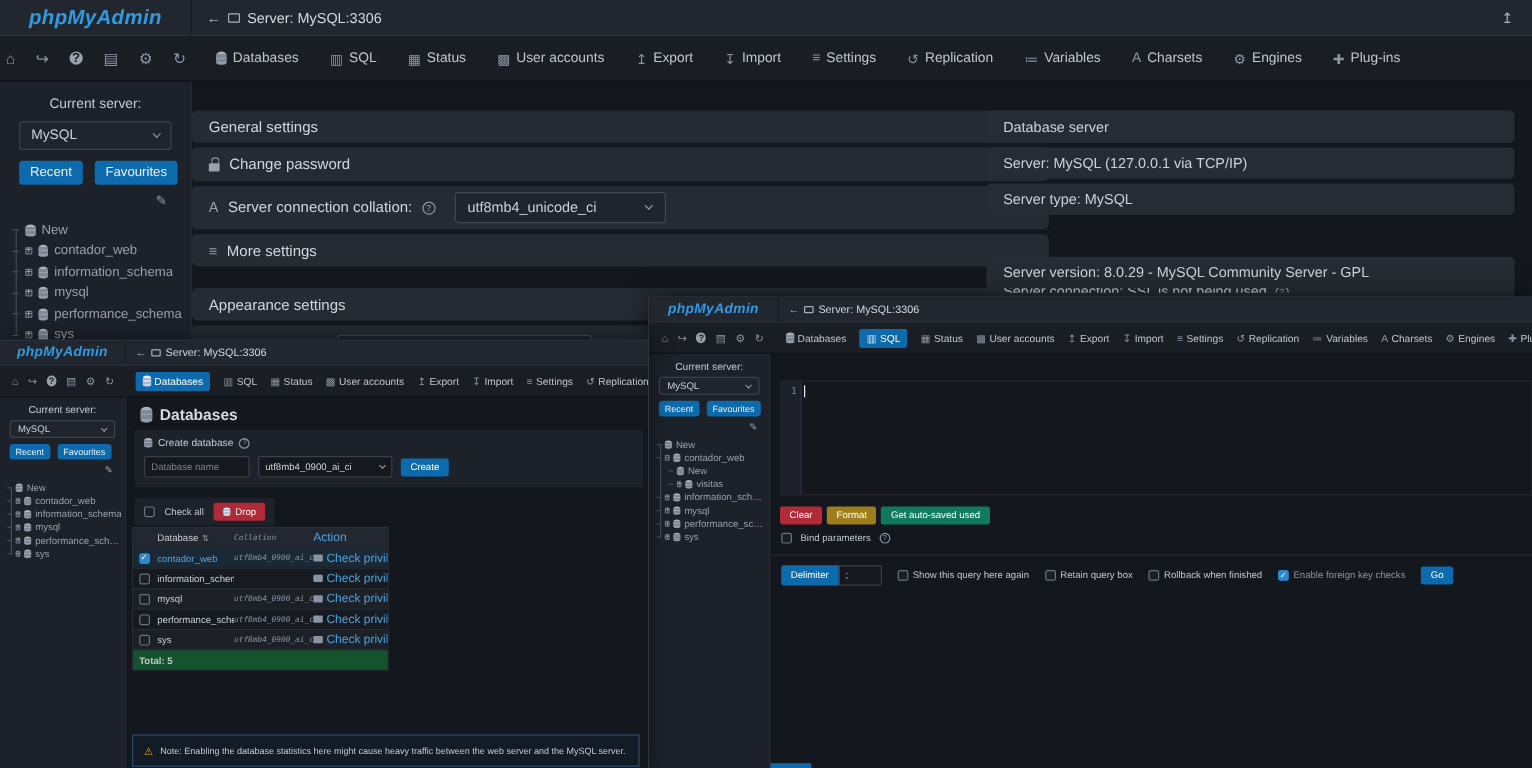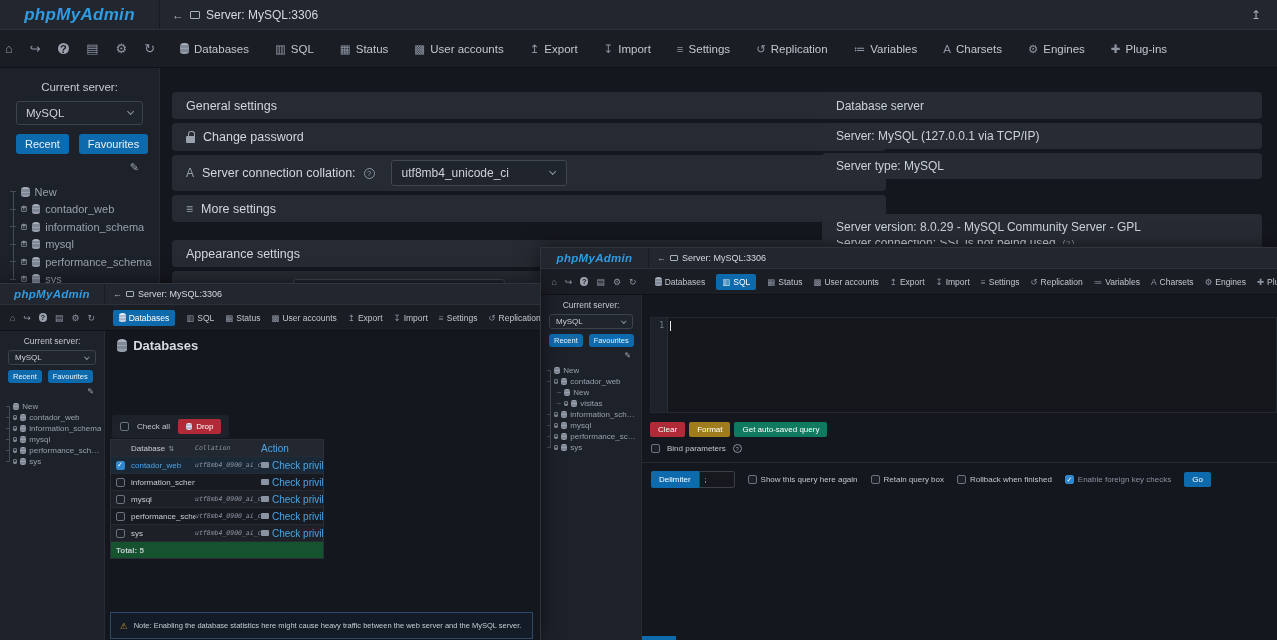--- a/index.html
+++ b/index.html
@@ -68,21 +68,21 @@
   #m-nav .tabs { gap:26px; padding-left:20px; font-size:11.5px; }
   #m-side { top:68px; width:160px; }
   #m-side .cslabel { margin-top:13px; font-size:11.5px; }
   #m-side .sel { margin:8px 16px 0; height:24px; font-size:11.5px; padding:0 9px; }
   #m-side .btnrow { gap:10px; margin:9px 16px 0; }
   #m-side .bbtn { font-size:11px; padding:4px 9px; }
   #m-side .pencil { margin:7px 20px 0; font-size:11px; }
   #m-side .tree { margin:9px 4px 0 10px; font-size:11px; }
   #m-side .titem { height:17.5px; gap:5px; }
   #m-side .vline { top:8px; height:88px; }
-  .panel { position:absolute; left:172px; width:714px; background:#262b33; border-radius:4px; color:#d2d6dd; display:flex; align-items:center; padding:0 14px; font-size:12.5px; gap:8px; }
+  .panel { position:absolute; left:160px; width:714px; background:#262b33; border-radius:4px; color:#d2d6dd; display:flex; align-items:center; padding:0 14px; font-size:12.5px; gap:8px; }
   #p-general { top:92px; height:27px; }
   #p-passwd  { top:123px; height:28px; }
   #p-coll    { top:155px; height:36px; }
   #p-more    { top:195px; height:27px; }
   #p-appear  { top:240px; height:27px; }
   #p-lang    { top:271px; height:42px; }
   .bigsel { background:#20242c; border:1px solid #41474f; border-radius:3px; height:26px; display:flex; align-items:center; justify-content:space-between; padding:0 10px; font-size:12px; color:#ccd1d8;text-align:right; }
   .ico-g { color:#9aa1ac; font-size:12px; flex:none; }
   .srow { position:absolute; left:822px; width:440px; background:#272c34; border-radius:4px; color:#ccd1d8; font-size:12px; display:flex; align-items:center; padding:0 14px; gap:7px; }
 
@@ -483,21 +483,21 @@
     </div>
     <div id="r-editor">
       <div class="gutter">1</div>
       <div class="code">
           <span class="caret"></span>
         </div>
     </div>
     <div id="r-btns">
       <span class="smbtn red">Clear</span>
       <span class="smbtn yellow">Format</span>
-      <span class="smbtn green">Get auto-saved query</span>
+      <span class="smbtn green">Get auto-saved used</span>
     </div>
     <div id="r-bind">
       <span class="cb"></span>
       <span>Bind parameters</span>
       <span class="help s">?</span>
     </div>
     <div id="r-div"></div>
     <div id="r-opts">
       <span class="delimwrap">
         <span class="delimchip">Delimiter</span>
@@ -630,20 +630,35 @@
           <span class="cyl"></span>
           <span class="tlabel">sys</span>
         </div>
       </div>
   </div>
   <div id="l-content">
     <div id="l-heading">
       <span class="cyl"></span>
       <span>Databases</span>
     </div>
+    <div id="l-create">
+      <div class="crow1">
+        <span class="cyl"></span>
+        <span>Create database</span>
+        <span class="help s">?</span>
+      </div>
+      <div class="crow2">
+        <input class="tin" style="width: 88px;" placeholder="Database name">
+        <span class="sel2">
+          <span>utf8mb4_0900_ai_ci</span>
+            <span class="chev"></span>
+        </span>
+        <span class="smbtn blue">Create</span>
+      </div>
+    </div>
     <div id="l-checkbar">
       <span class="cb"></span>
       <span>Check all</span>
       <span class="smbtn red">
           <span class="cyl" style="filter:brightness(1.4);"></span>
           <span>Drop</span>
         </span>
     </div>
     <div id="l-table">
         <div class="trw hdr">

